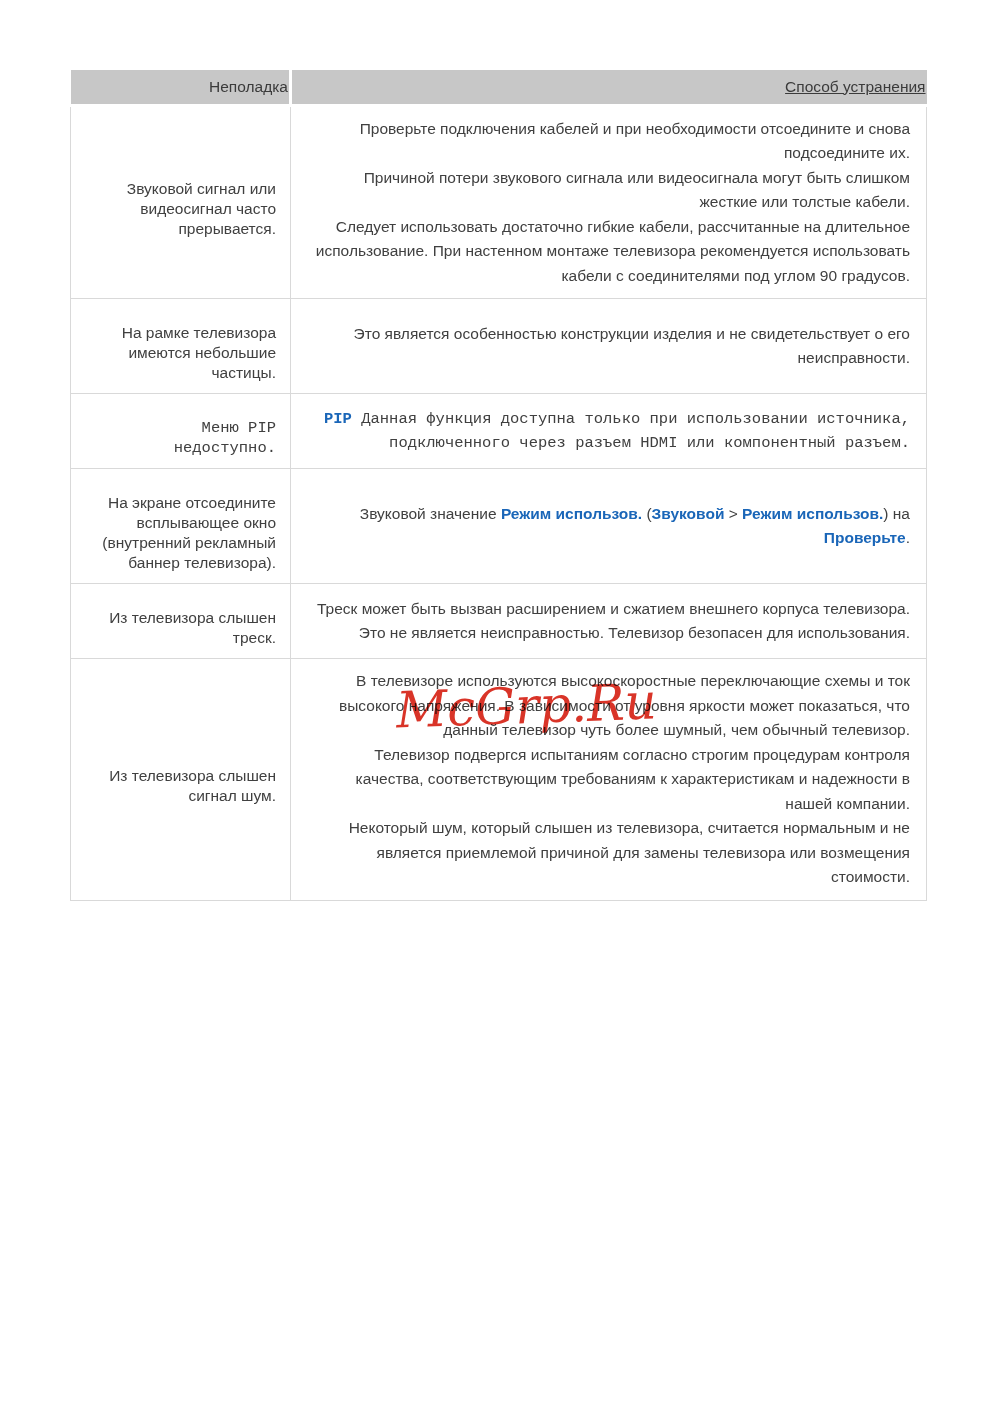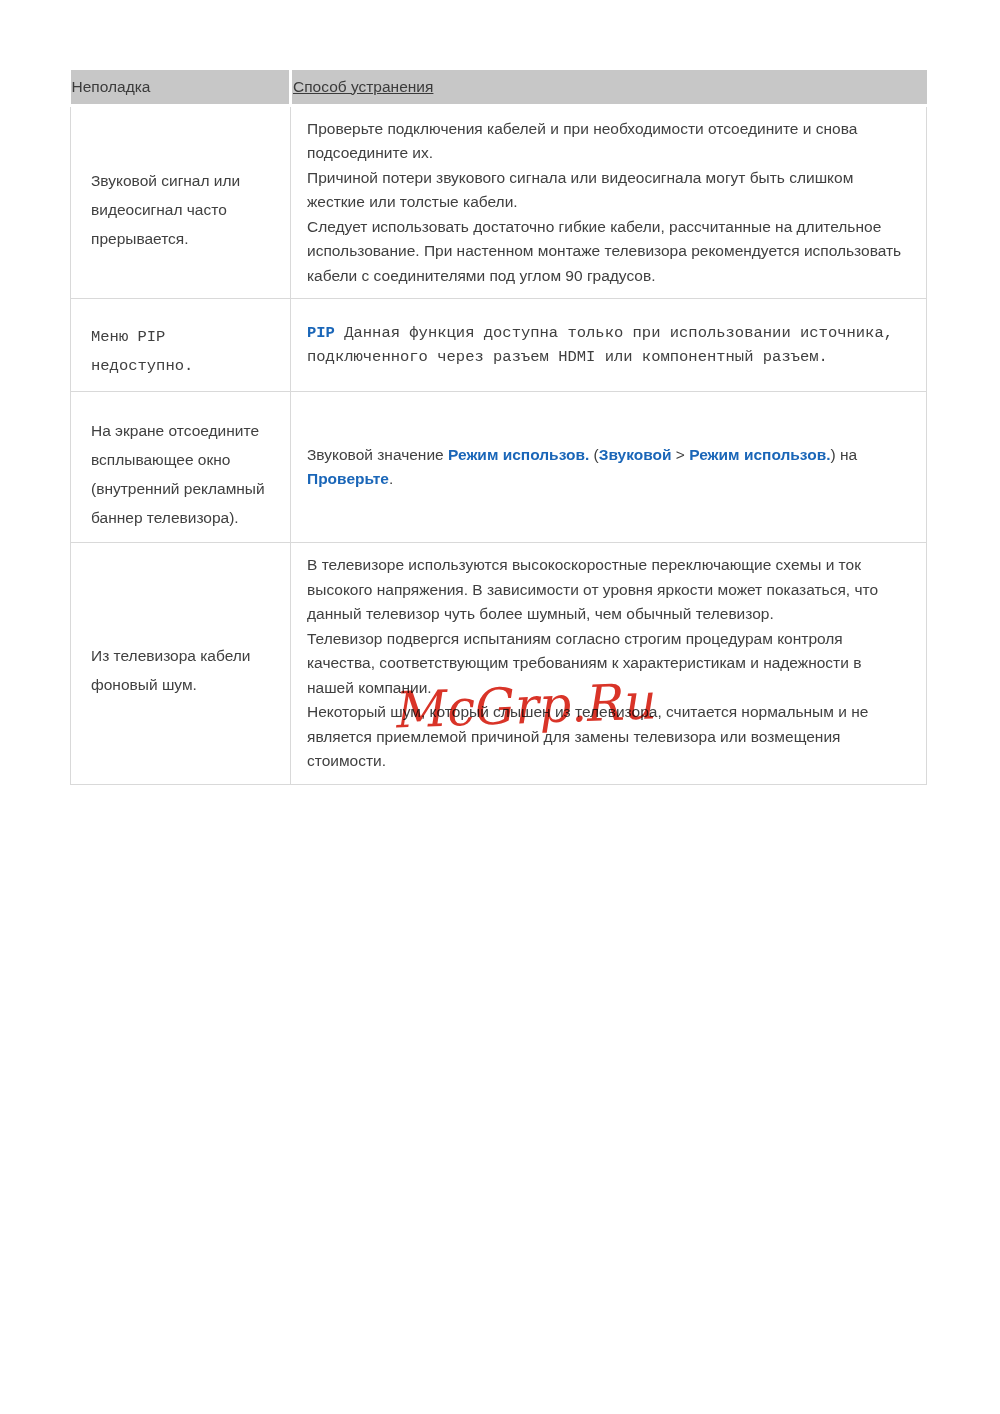--- a/index.html
+++ b/index.html
@@ -26,33 +26,34 @@
     table-layout:fixed;
     color:var(--text);
   }
   col.c1{width:220px;}
   th{
     background:var(--header-bg);
     font-weight:normal;
     font-size:15.5px;
     color:#3b3b3b;
     height:35px;
-    text-align:left;
+    text-align:right;
     border:none;
     border-bottom:3px solid #ffffff;
   }
   th + th{border-left:3px solid #ffffff;text-decoration:underline;}
   td{
     border:1px solid var(--border);
     vertical-align:middle;
     font-size:15.5px;
+    text-align:right;
   }
   td.prob{
     padding:24px 14px 10px 20px;
-    line-height:29px;
+    line-height:20px;
   }
   td.sol{
     padding:10px 16px;
     line-height:24.5px;
     white-space:pre-line;
   }
   tr.r1{height:185px;}
   tr.r2{height:93px;}
   tr.r3{height:68px;font-family:Liberation Mono, monospace;}
   tr.r4{height:114px;}
@@ -91,30 +92,38 @@
         <th>Способ устранения</th>
       </tr>
     </thead>
     <tbody>
       <tr class="r1">
         <td class="prob">Звуковой сигнал или видеосигнал часто прерывается.</td>
         <td class="sol">Проверьте подключения кабелей и при необходимости отсоедините и снова подсоедините их.
 Причиной потери звукового сигнала или видеосигнала могут быть слишком жесткие или толстые кабели.
 Следует использовать достаточно гибкие кабели, рассчитанные на длительное использование. При настенном монтаже телевизора рекомендуется использовать кабели с соединителями под углом 90 градусов.</td>
       </tr>
+      <tr class="r2">
+        <td class="prob">На рамке телевизора имеются небольшие частицы.</td>
+        <td class="sol">Это является особенностью конструкции изделия и не свидетельствует о его неисправности.</td>
+      </tr>
       <tr class="r3">
         <td class="prob">Меню PIP недоступно.</td>
         <td class="sol"><span class="link">PIP</span><span> Данная функция доступна только при использовании источника, подключенного через разъем HDMI или компонентный разъем.</span></td>
       </tr>
       <tr class="r4">
         <td class="prob">На экране отсоедините всплывающее окно (внутренний рекламный баннер телевизора).</td>
         <td class="sol"><span>Звуковой значение </span><span class="link">Режим использов.</span><span> (</span><span class="link">Звуковой</span><span> &gt; </span><span class="link">Режим использов.</span><span>) на </span><span class="link">Проверьте</span><span>.</span></td>
       </tr>
+      <tr class="r5">
+        <td class="prob">Из телевизора слышен треск.</td>
+        <td class="sol">Треск может быть вызван расширением и сжатием внешнего корпуса телевизора. Это не является неисправностью. Телевизор безопасен для использования.</td>
+      </tr>
       <tr class="r6">
-        <td class="prob">Из телевизора кабели фоновый шум.</td>
+        <td class="prob">Из телевизора слышен сигнал шум.</td>
         <td class="sol">В телевизоре используются высокоскоростные переключающие схемы и ток высокого напряжения. В зависимости от уровня яркости может показаться, что данный телевизор чуть более шумный, чем обычный телевизор.
 Телевизор подвергся испытаниям согласно строгим процедурам контроля качества, соответствующим требованиям к характеристикам и надежности в нашей компании.
 Некоторый шум, который слышен из телевизора, считается нормальным и не является приемлемой причиной для замены телевизора или возмещения стоимости.</td>
       </tr>
     </tbody>
   </table>
 
   <div class="watermark">McGrp.Ru</div>
 
 </div>

